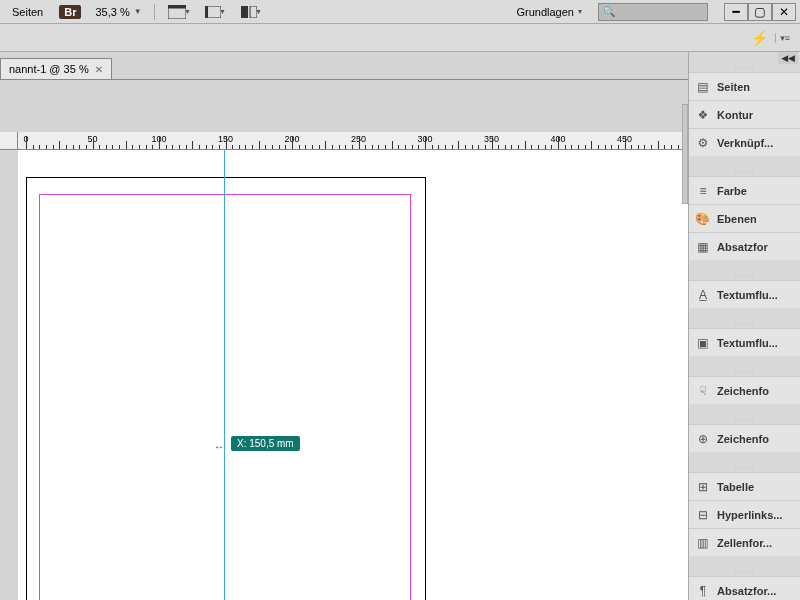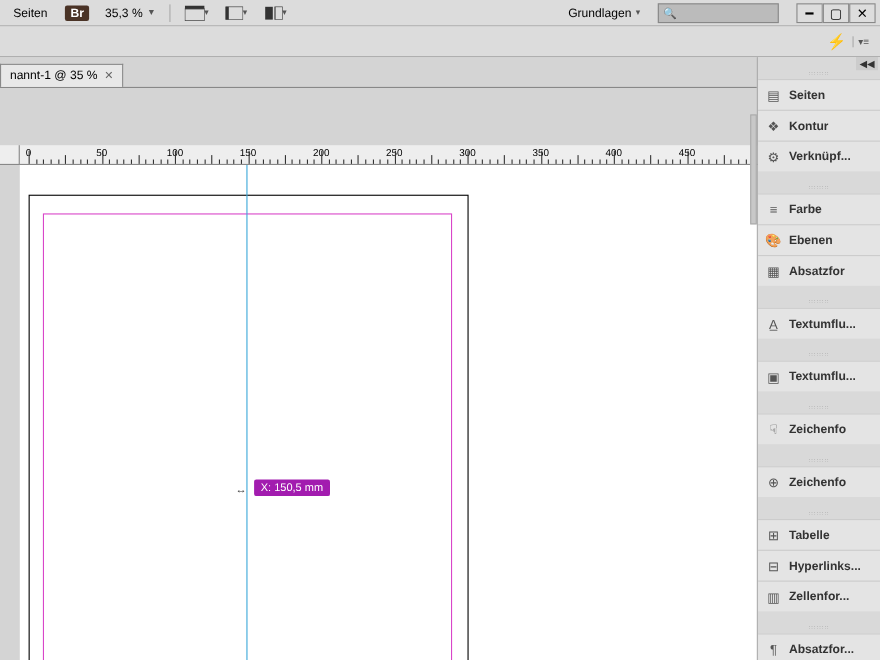--- a/index.html
+++ b/index.html
@@ -34,21 +34,21 @@
 .ruler-h { position: absolute; top: 80px; left: 18px; right: 0; height: 18px; background: #eee; border-bottom: 1px solid #888; overflow: hidden; }
 .ruler-h .tick-major { position: absolute; top: 2px; font-size: 9px; color: #000; white-space: nowrap; transform: translateX(-50%); }
 .ruler-h .tick-line { position: absolute; bottom: 0; width: 1px; height: 6px; background: #333; }
 
 .canvas { position: absolute; top: 98px; left: 18px; right: 0; bottom: 0; background: #fff; overflow: hidden; }
 .page-outline { position: absolute; border: 1px solid #000; }
 .margin-outline { position: absolute; border: 1px solid #d946c9; }
 .guide-v { position: absolute; top: 0; bottom: 0; width: 1px; background: #3aa8d9; }
 
 .cursor-indicator { position: absolute; font-size: 10px; color: #333; }
-.readout { position: absolute; background: #a21caf; color: #fff; padding: 2px 6px; font-size: 10px; border-radius: 2px; }
+.readout { position: absolute; background: #0f766e; color: #fff; padding: 2px 6px; font-size: 10px; border-radius: 2px; }
 
 .panels-col { width: 112px; background: #d9d9d9; border-left: 1px solid #aaa; display: flex; flex-direction: column; overflow-y: auto; position: relative; }
 .collapse-btn { position: absolute; top: 0; right: 2px; font-size: 9px; color: #333; cursor: pointer; padding: 1px 3px; background: #ccc; }
 .panel-group { margin-top: 10px; }
 .grip { height: 10px; display: flex; align-items: center; justify-content: center; color: #999; font-size: 5px; letter-spacing: 1px; }
 .panel-item { height: 28px; display: flex; align-items: center; padding: 0 6px; background: #e4e4e4; border-top: 1px solid #ccc; gap: 6px; cursor: pointer; }
 .panel-icon { width: 16px; height: 16px; display: flex; align-items: center; justify-content: center; font-size: 12px; color: #555; }
 .panel-label { font-weight: bold; font-size: 11px; color: #333; white-space: nowrap; overflow: hidden; text-overflow: ellipsis; }
 
 .tiny-handle { position: absolute; top: 52px; right: 112px; width: 6px; height: 100px; background: #c8c8c8; border: 1px solid #aaa; }

